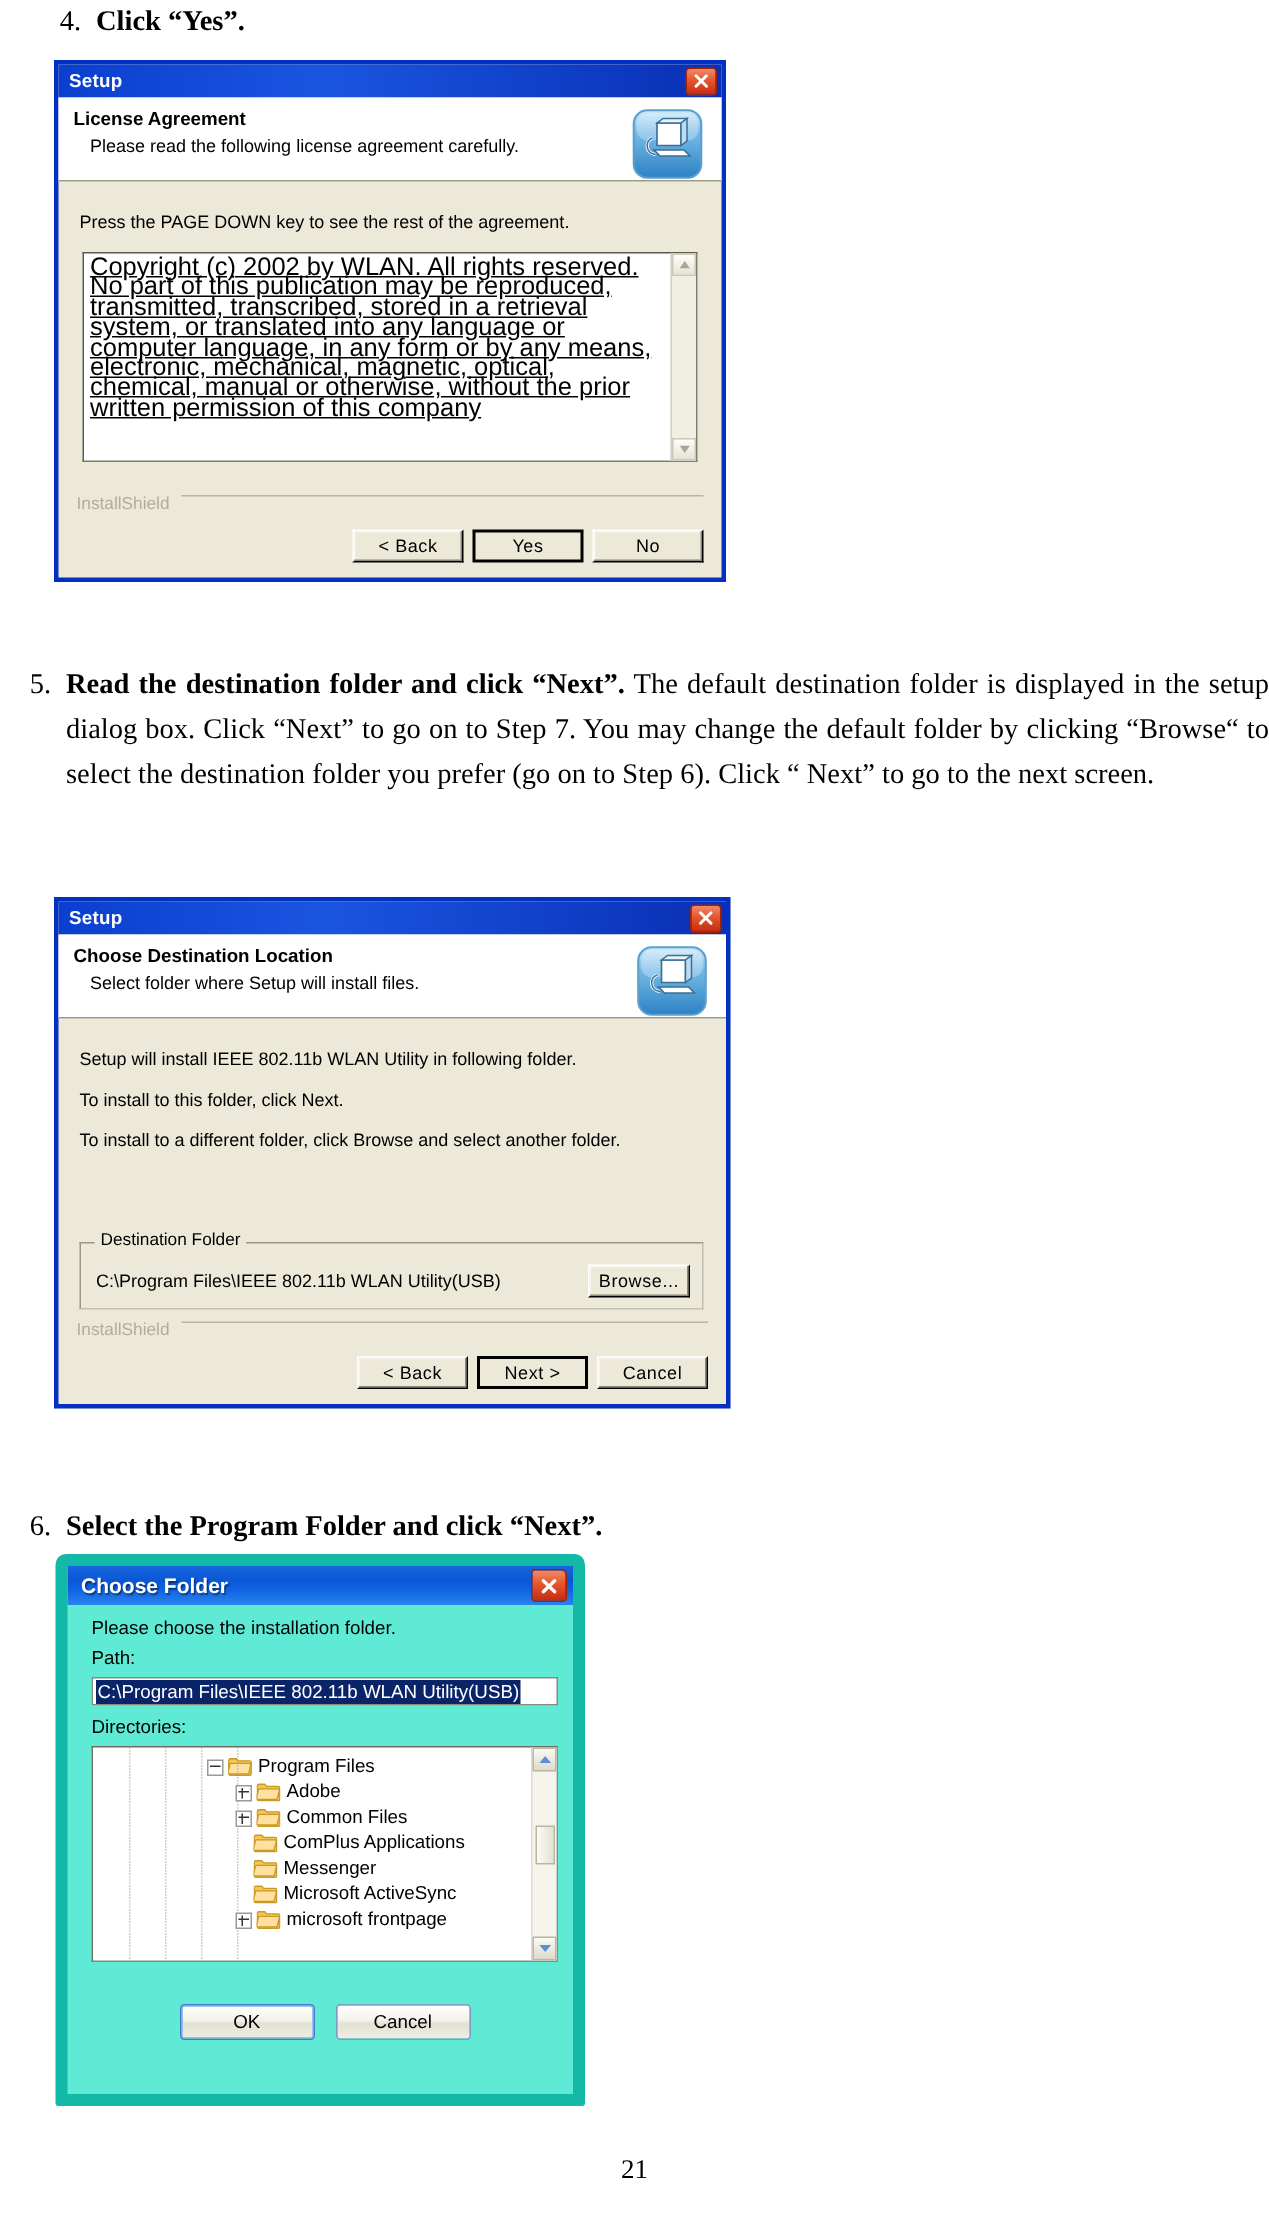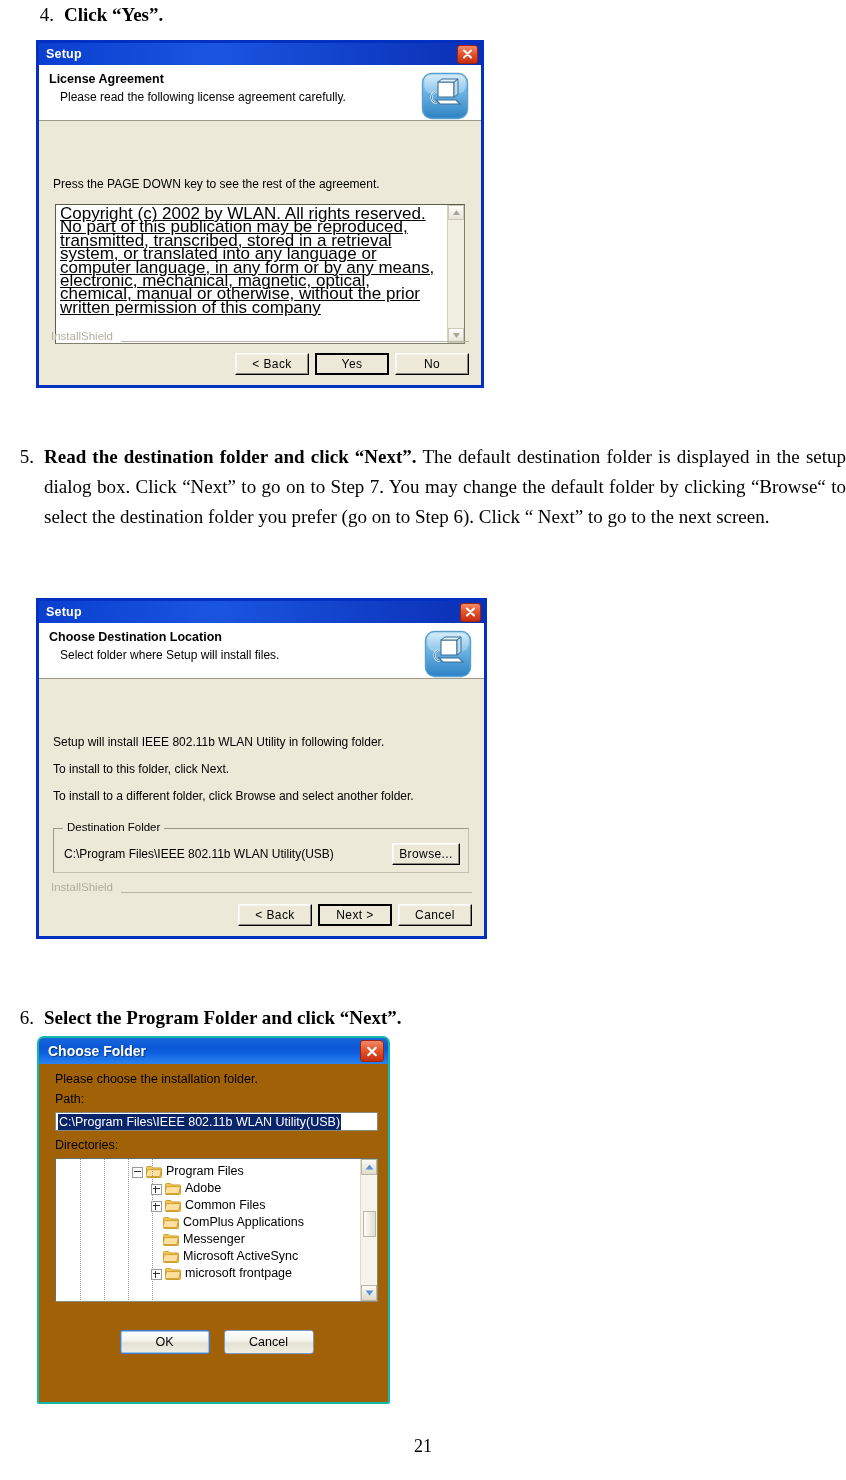--- a/index.html
+++ b/index.html
@@ -83,23 +83,23 @@
     color: #ffffff;
     font-size: 12.5px;
     font-weight: bold;
     letter-spacing: 0.2px;
     flex: 1;
     white-space: nowrap;
   }
 
   
   .dlg-xp {
-    border: 2px solid #14b8a6;
+    border: 8px solid #14b8a6;
     border-radius: 7px 7px 2px 2px;
-    background: #a16207;
+    background: #5eead4;
     overflow: hidden;
   }
   .dlg-xp .titlebar {
     height: 26px;
     background: linear-gradient(to bottom, #1866dd 0%, #0a57d6 38%, #0f63e2 60%, #2a83ef 100%);
     display: flex;
     align-items: center;
     padding: 0 4px 0 9px;
   }
   .dlg-xp .title-text {
@@ -151,21 +151,20 @@
     width: 48px; height: 48px;
     flex: none;
     align-self: center;
     margin-right: 4px;
   }
 
   .is-body {
     padding: 20px 14px 0 14px;
     font-size: 12px;
     color: #000;
-    margin-top: 36px;
   }
   .is-body p { margin: 0 0 13px 0; }
 
   
   .license-panel {
     margin: 9px 2px 0 2px;
     background: #ffffff;
     border: 1px solid #7f7f70;
     border-top-color: #5a5a50;
     border-left-color: #5a5a50;
@@ -202,21 +201,21 @@
 
   
   .is-footer {
     position: absolute;
     left: 0; right: 0; bottom: 0;
     padding: 0 12px 10px 12px;
     box-sizing: border-box;
   }
   .is-rule-row {
     display: flex;
-    align-items: flex-end;
+    align-items: flex-start;
     gap: 8px;
     margin-bottom: 11px;
   }
   .is-brand {
     font-size: 11.5px;
     color: #b0ada0;
     white-space: nowrap;
   }
   .is-rule {
     flex: 1;

